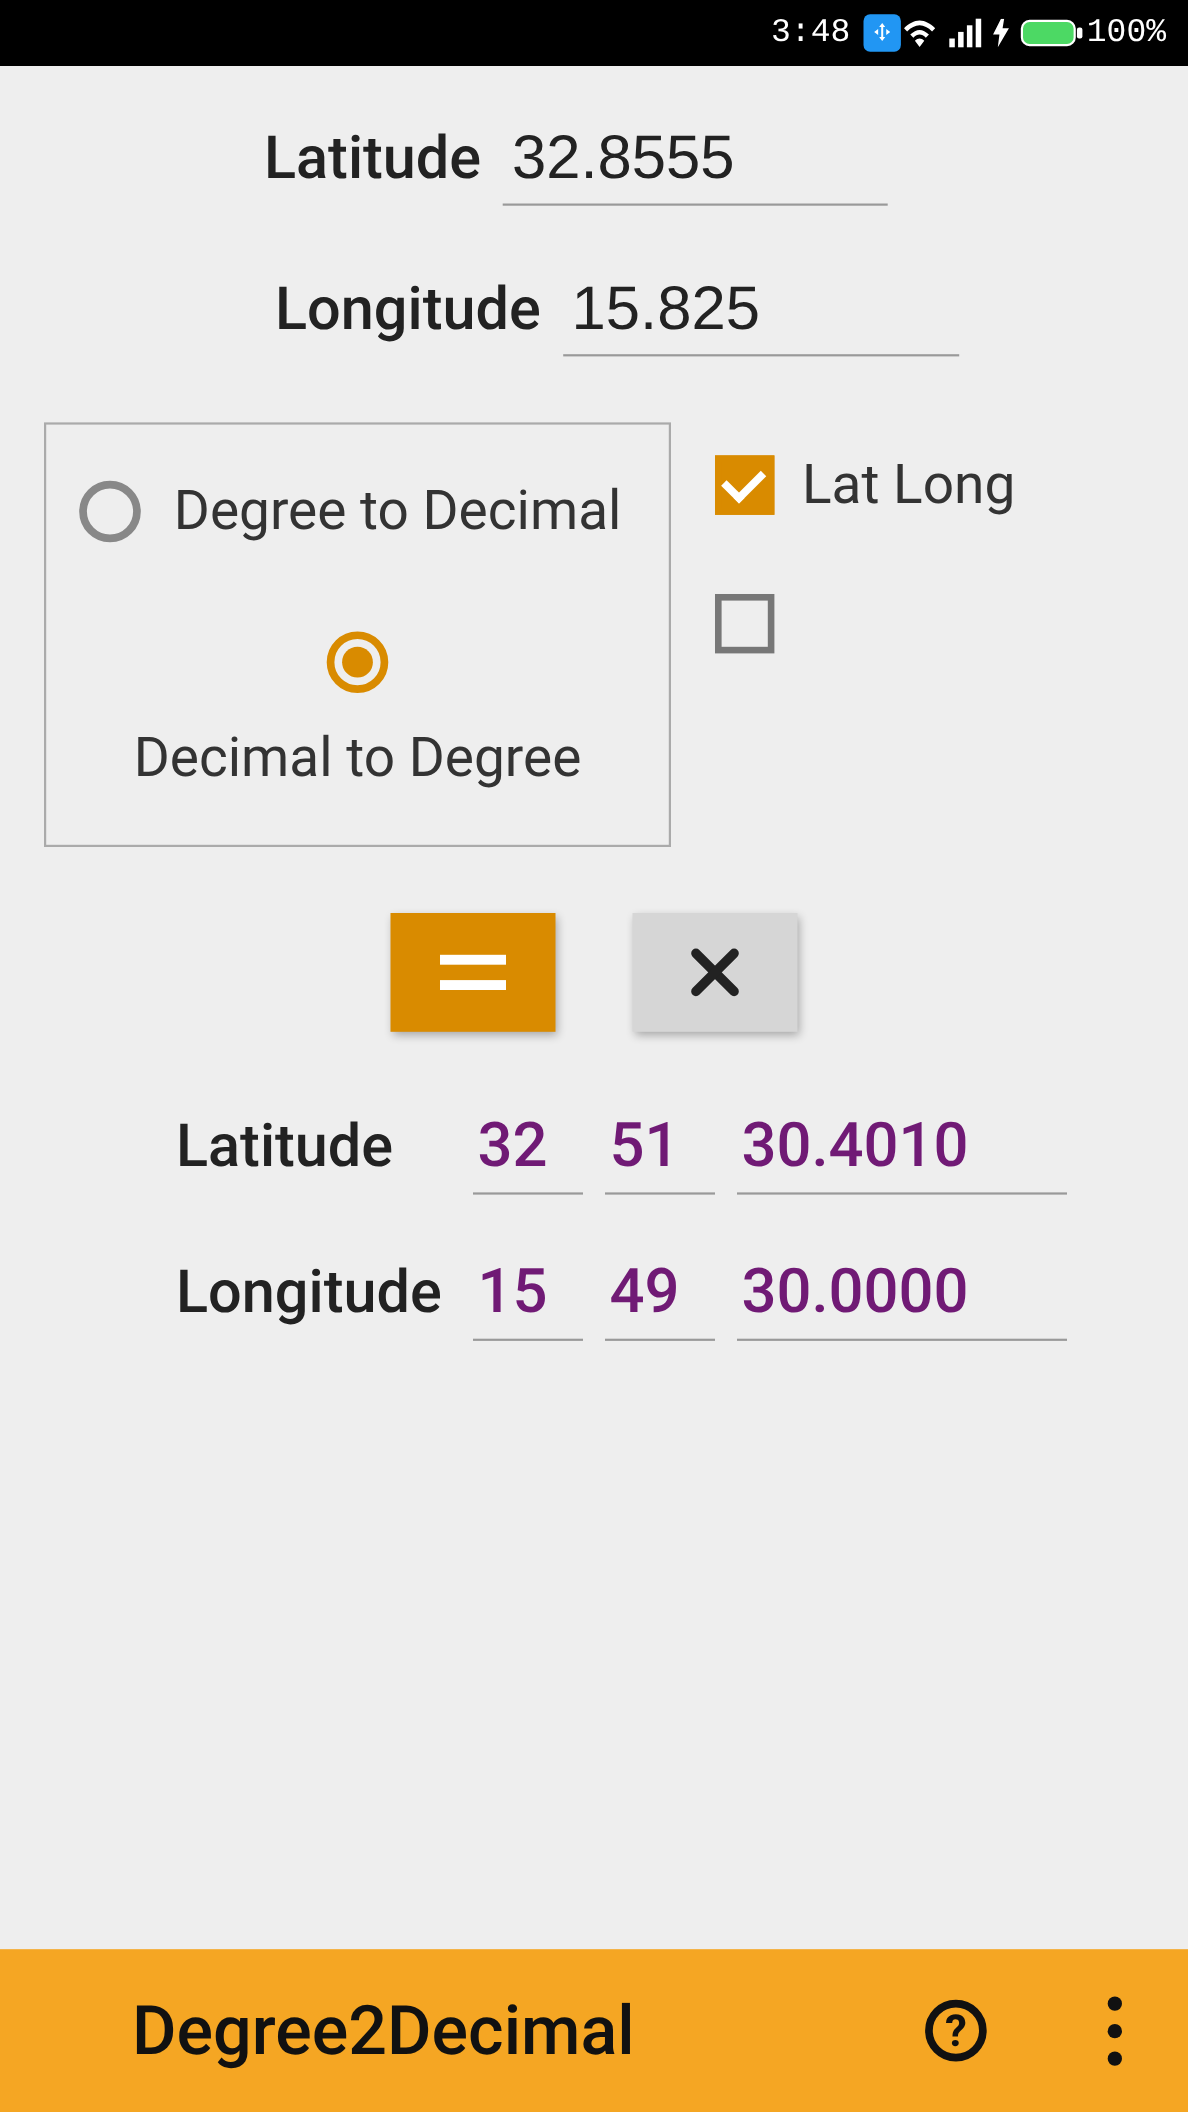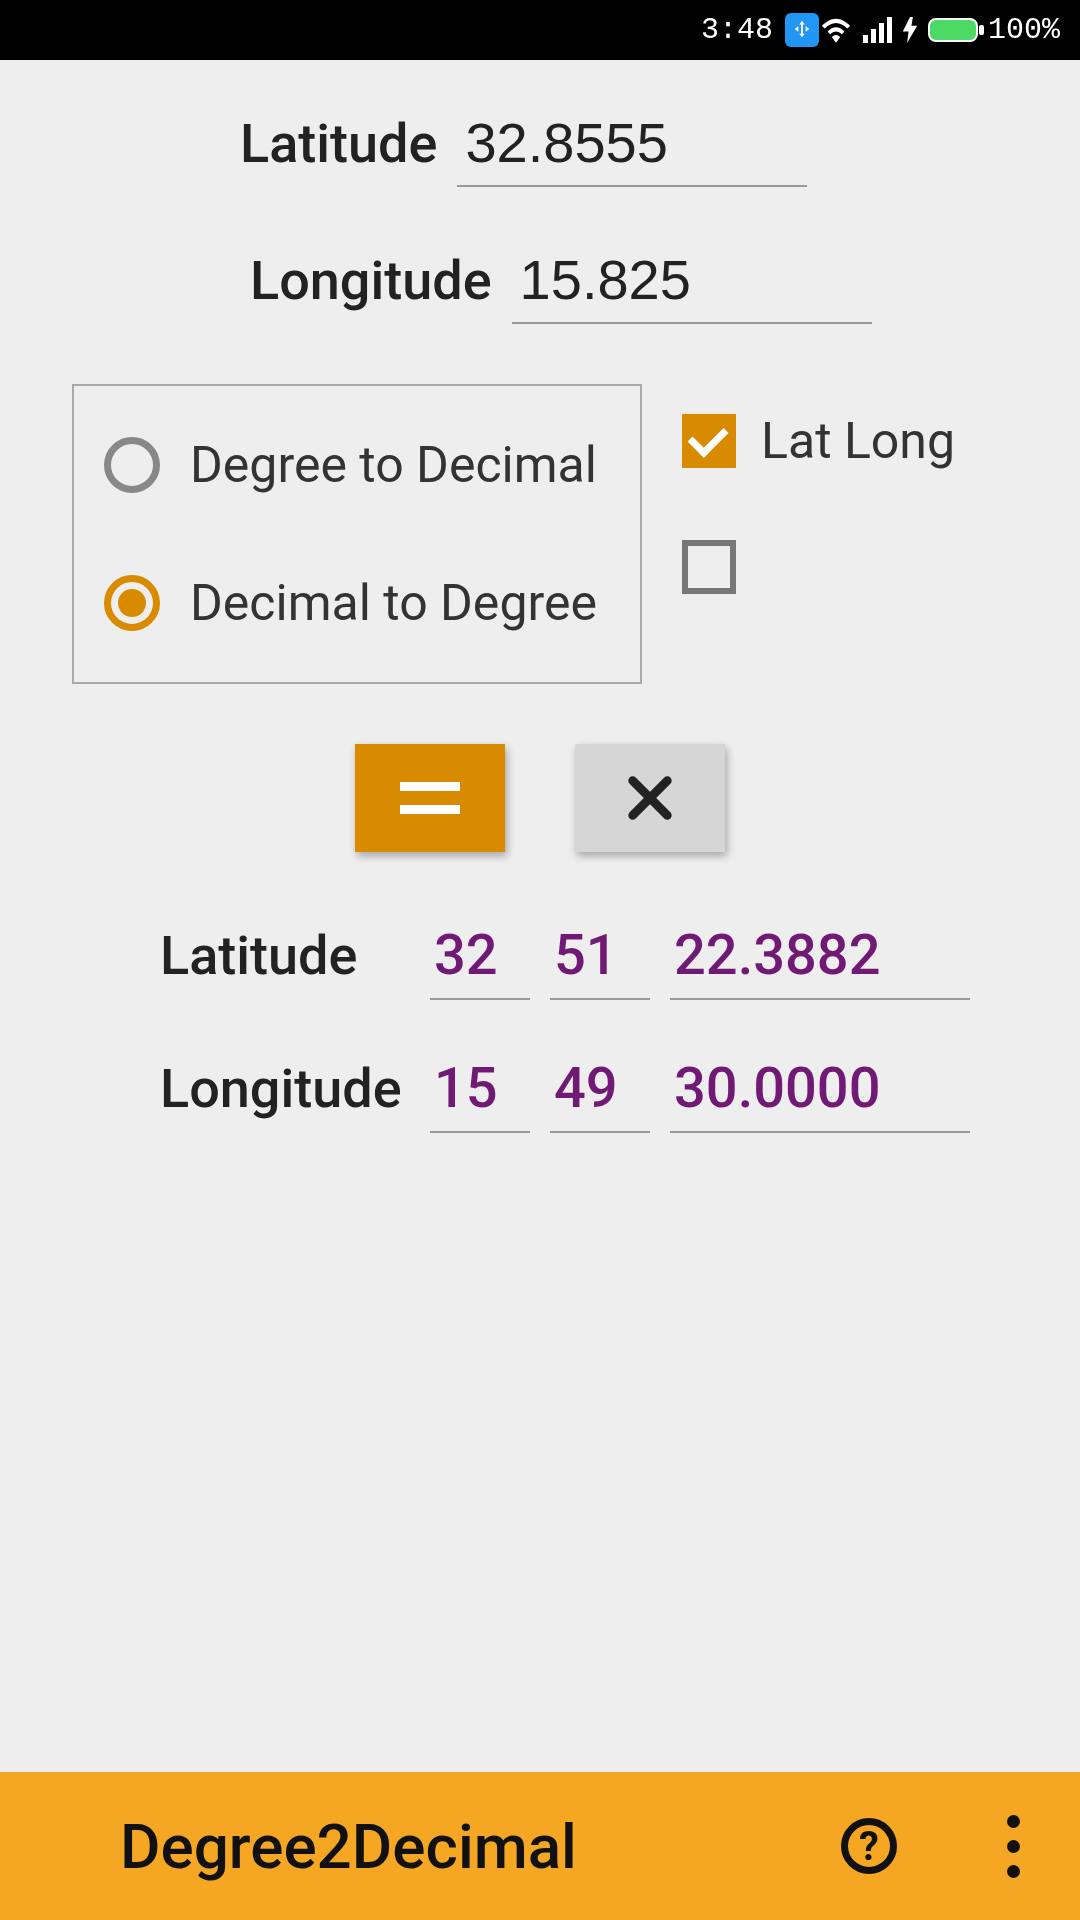--- a/index.html
+++ b/index.html
@@ -61,34 +61,33 @@
     background: transparent;
     width: 350px;
     padding: 0 0 10px 8px;
     outline: none;
   }
   .controls-row {
     display: flex;
     gap: 40px;
     margin-top: 10px;
     align-items: flex-start;
-    margin-left: 32px;
   }
   .radio-box {
     border: 2px solid #aaa;
     padding: 50px 30px 50px 30px;
     width: 570px;
   }
   .radio-item {
     display: flex;
     align-items: center;
     gap: 30px;
     cursor: pointer;
   }
-  .radio-item + .radio-item { margin-top: 80px; }
+  .radio-item + .radio-item { margin-top: 80px; flex-direction: column; }
   .radio-circle {
     width: 56px; height: 56px; border-radius: 50%;
     border: 7px solid #888;
     flex-shrink: 0;
     position: relative;
   }
   .radio-circle.checked { border-color: #d98b00; }
   .radio-circle.checked::after {
     content:""; position:absolute; inset:7px; background:#d98b00; border-radius:50%;
   }
@@ -231,21 +230,21 @@
           <line x1="20" y1="4" x2="4" y2="20"></line>
         </svg>
     </button>
   </div>
 
   <div class="results">
     <div class="result-row">
       <span class="result-label">Latitude</span>
       <span class="result-cell deg">32</span>
       <span class="result-cell min">51</span>
-      <span class="result-cell sec">22.3882</span>
+      <span class="result-cell sec">30.4010</span>
     </div>
     <div class="result-row">
       <span class="result-label long">Longitude</span>
       <span class="result-cell deg">15</span>
       <span class="result-cell min">49</span>
       <span class="result-cell sec">30.0000</span>
     </div>
   </div>
 
 </div>

